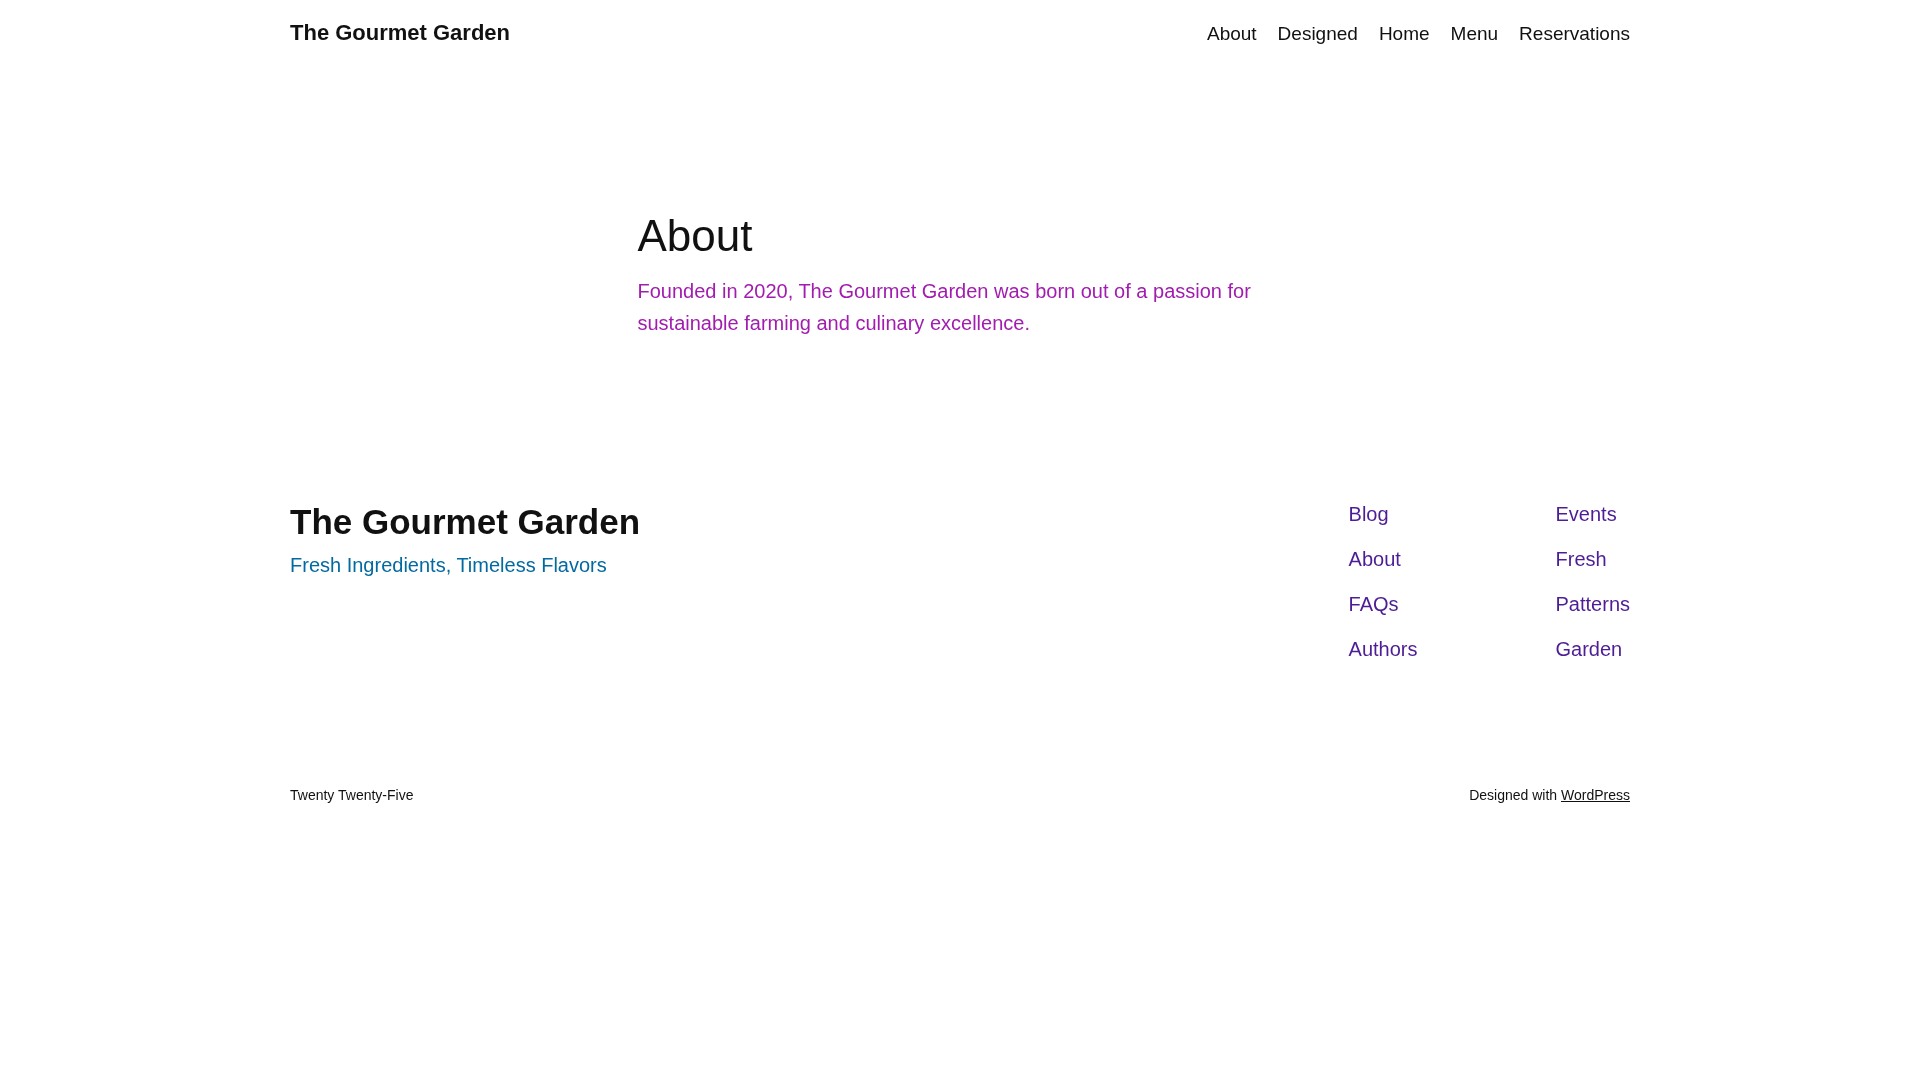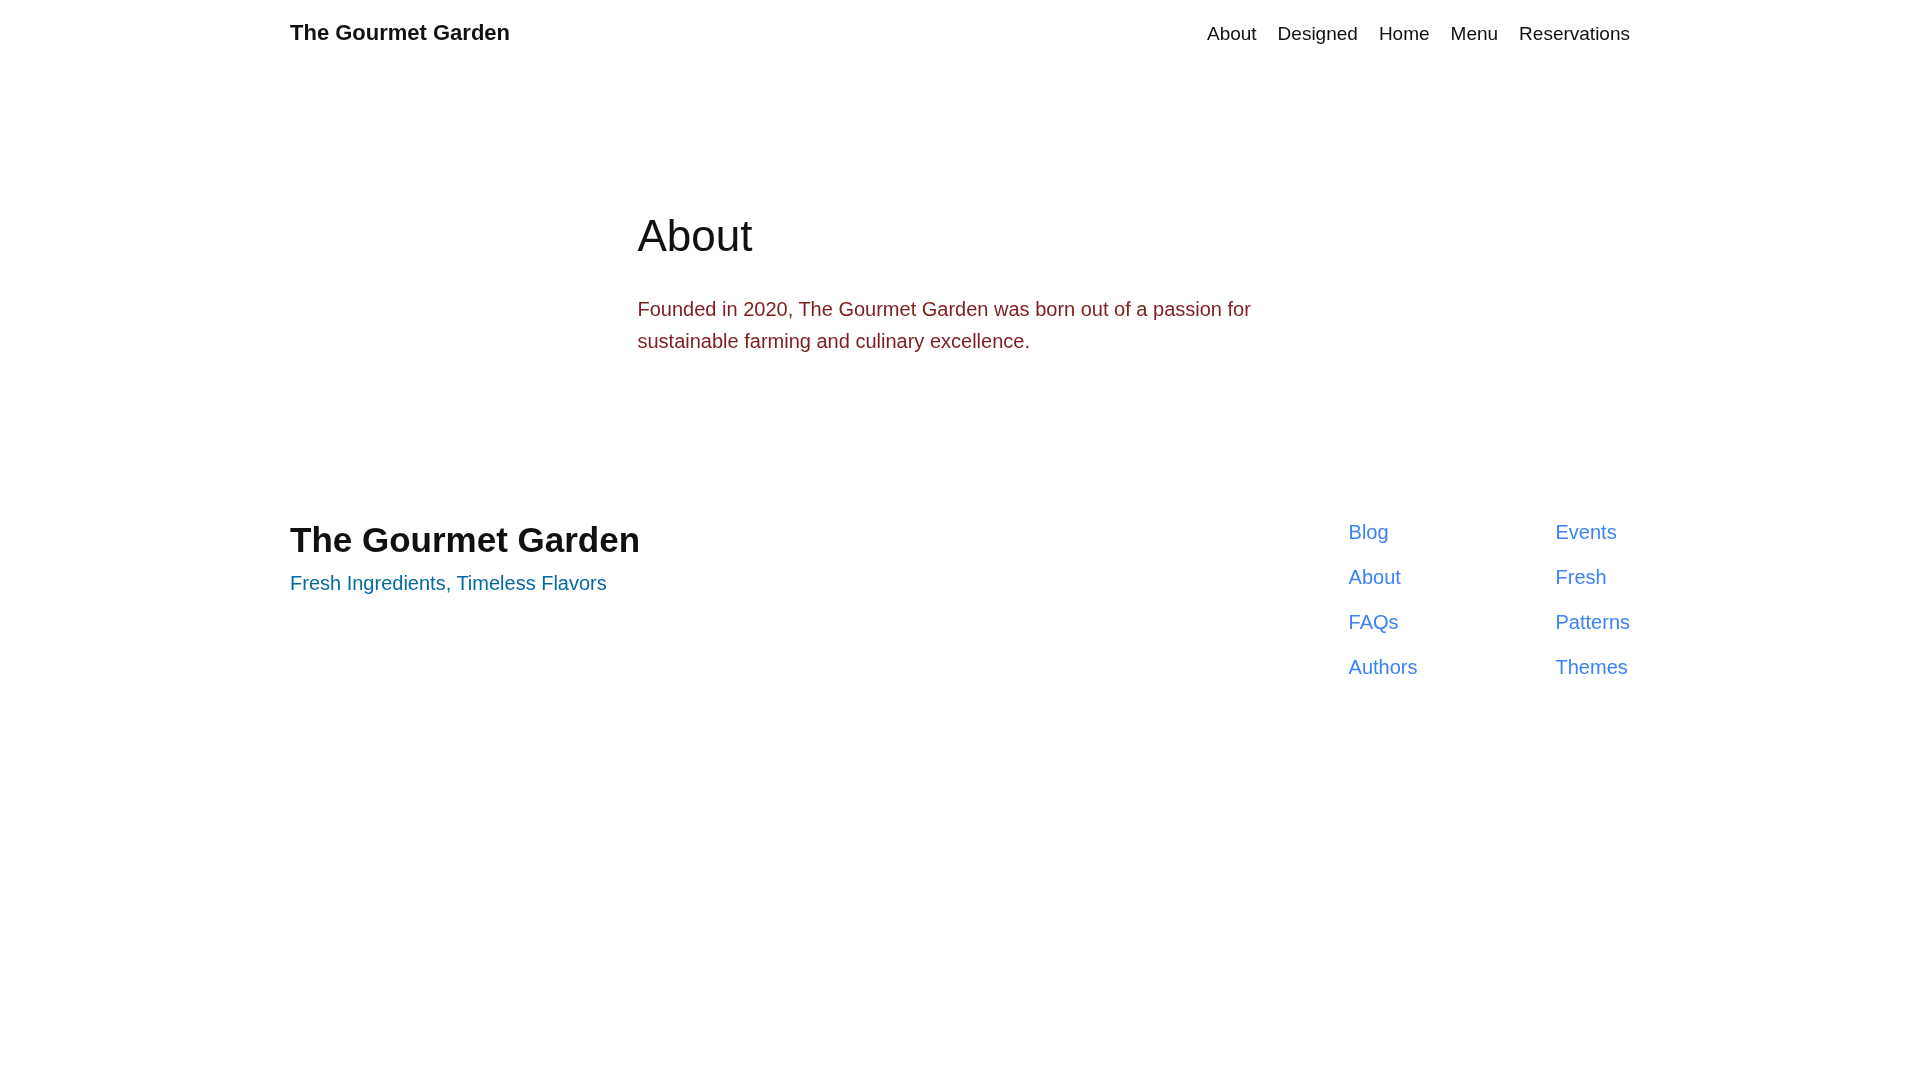--- a/index.html
+++ b/index.html
@@ -40,24 +40,24 @@
   
   .content-col { width: 645px; margin: 0 auto; }
   main.content-col { margin-top: 166px; }
   .page-title {
     font-size: 44px;
     font-weight: 400;
     line-height: 1.1;
     color: #111111;
   }
   .page-body {
-    margin-top: 32px;
+    margin-top: 14px;
     font-size: 20px;
     line-height: 1.6;
-    color: #7f1d1d;
+    color: #a21caf;
   }
 
   
   .site-footer { margin-top: 162px; }
   .footer-main { display: flex; justify-content: space-between; align-items: flex-start; }
   .footer-brand-title {
     font-size: 35px;
     font-weight: 700;
     line-height: 1.2;
     color: #111111;
@@ -70,21 +70,21 @@
   }
   .footer-links {
     display: flex;
     gap: 138px;
     padding-top: 1px;
   }
   .footer-links ul { list-style: none; display: flex; flex-direction: column; gap: 21px; }
   .footer-links a {
     font-size: 20px;
     line-height: 1.2;
-    color: #3b82f6;
+    color: #4c1d95;
     text-decoration: none;
     cursor: pointer;
   }
 
   .footer-meta {
     margin-top: 126px;
     display: flex;
     justify-content: space-between;
     align-items: baseline;
     font-size: 14px;
@@ -126,20 +126,27 @@
         <ul>
           <li><a>Blog</a></li>
           <li><a>About</a></li>
           <li><a>FAQs</a></li>
           <li><a>Authors</a></li>
         </ul>
         <ul>
           <li><a>Events</a></li>
           <li><a>Fresh</a></li>
           <li><a>Patterns</a></li>
-          <li><a>Themes</a></li>
+          <li><a>Garden</a></li>
         </ul>
       </div>
     </div>
 
+    <div class="footer-meta">
+      <a class="theme-name">Twenty Twenty-Five</a>
+      <span class="credit">
+        <span>Designed with</span>
+        <a>WordPress</a>
+      </span>
+    </div>
   </footer>
 
 </div>
 
 </body></html>

